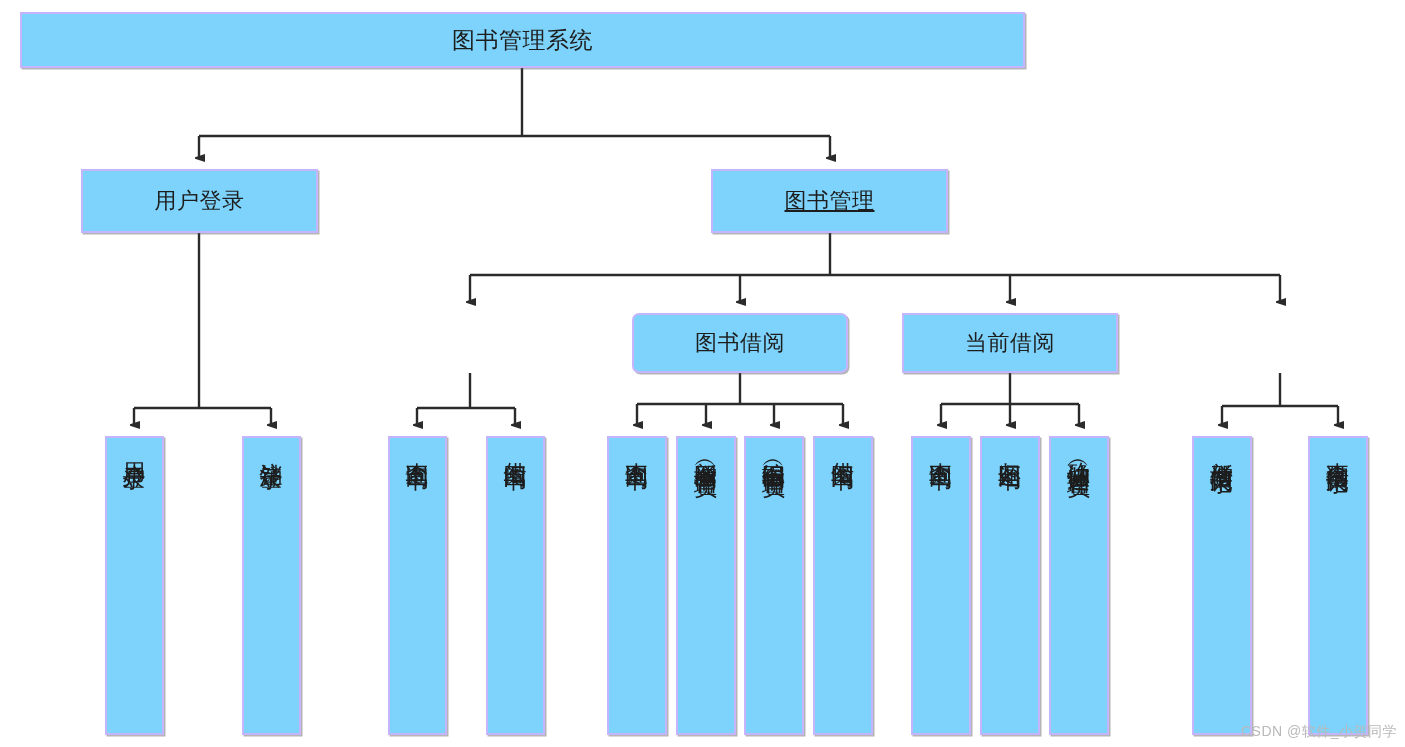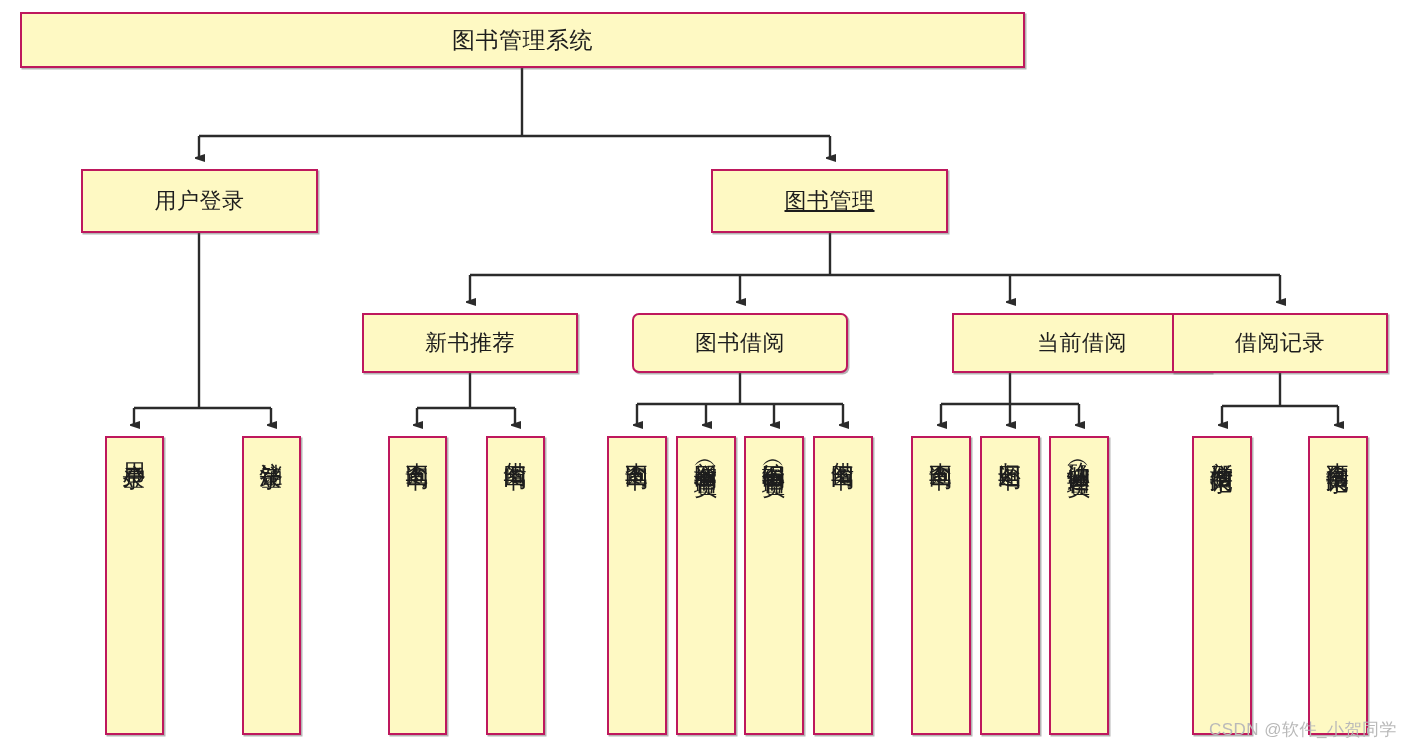--- a/index.html
+++ b/index.html
@@ -22,22 +22,22 @@
     position: absolute;
     left: 0;
     top: 0;
     width: 1405px;
     height: 747px;
     pointer-events: none;
   }
   .node {
     position: absolute;
     box-sizing: border-box;
-    background: #fef9c3;
-    border: 2px solid #be185d;
+    background: #7dd3fc;
+    border: 2px solid #c4b5fd;
     box-shadow: 1.5px 1.5px 0 rgba(90,90,90,0.45);
     display: flex;
     align-items: center;
     justify-content: center;
     color: #1d1d1d;
   }
   .node .label {
     display: block;
     text-align: center;
     letter-spacing: 0.5px;
@@ -61,21 +61,21 @@
     font-size: 23px;
     line-height: 1.05;
     letter-spacing: 2px;
     white-space: normal;
     max-height: 100%;
   }
   .watermark {
     position: absolute;
     right: 8px;
     bottom: 6px;
-    font-size: 17px;
+    font-size: 14px;
     color: #b9b9b9;
     letter-spacing: 0.5px;
     white-space: nowrap;
     user-select: none;
   }
 </style>
 </head>
 <body>
 
 <div id="canvas">
@@ -134,31 +134,25 @@
     <span class="label">图书管理系统</span>
   </div>
 
   <div class="node horiz" style="left:81px; top:169px; width:237px; height:64px;">
     <span class="label">用户登录</span>
   </div>
   <div class="node horiz" style="left:711px; top:169px; width:237px; height:64px;text-decoration:underline;">
     <span class="label">图书管理</span>
   </div>
 
-  <div class="node horiz" style="left:362px; top:313px; width:216px; height:60px;">
-    <span class="label">新书推荐</span>
-  </div>
   <div class="node horiz" style="left:632px; top:313px; width:216px; height:60px;border-radius:7px;">
     <span class="label">图书借阅</span>
   </div>
-  <div class="node horiz" style="left:952px; top:313px; width:260px; height:60px;">
+  <div class="node horiz" style="left:902px; top:313px; width:216px; height:60px;">
     <span class="label">当前借阅</span>
-  </div>
-  <div class="node horiz" style="left:1172px; top:313px; width:216px; height:60px;">
-    <span class="label">借阅记录</span>
   </div>
 
   <div class="node vert" style="left:105px; top:436px; width:59px; height:299px;">
     <span class="label">用户登录</span>
   </div>
   <div class="node vert" style="left:242px; top:436px; width:59px; height:299px;">
     <span class="label">注销登录</span>
   </div>
 
   <div class="node vert" style="left:388px; top:436px; width:59px; height:299px;">

